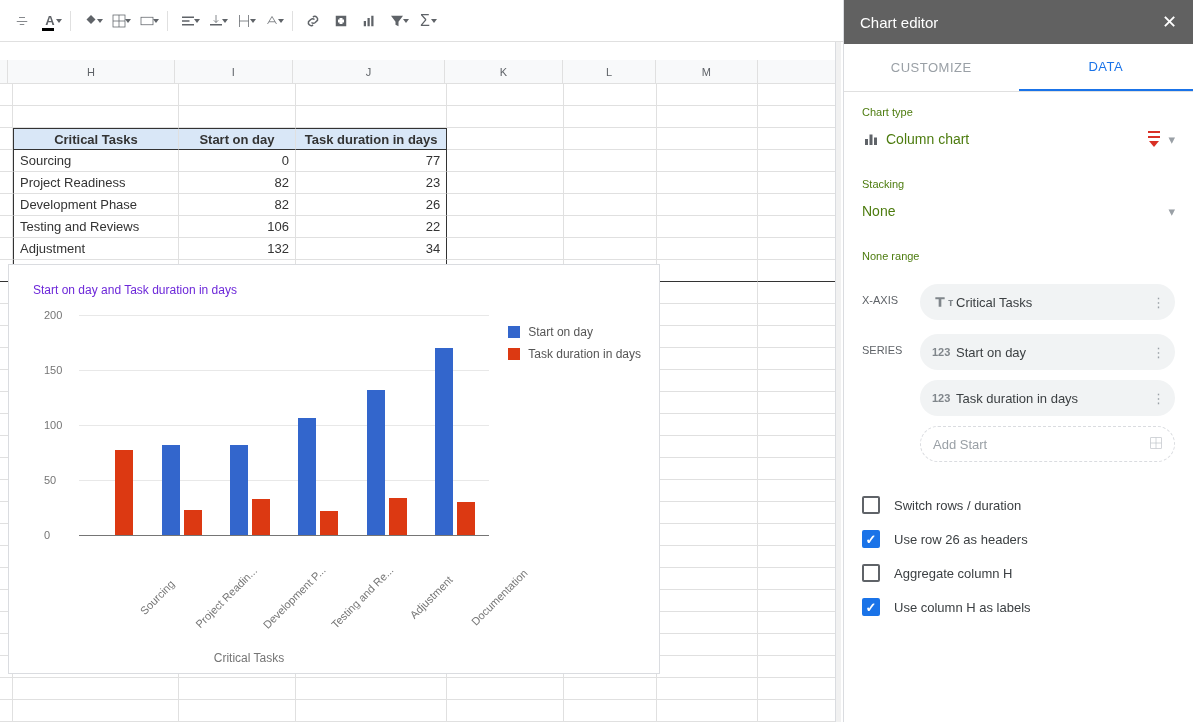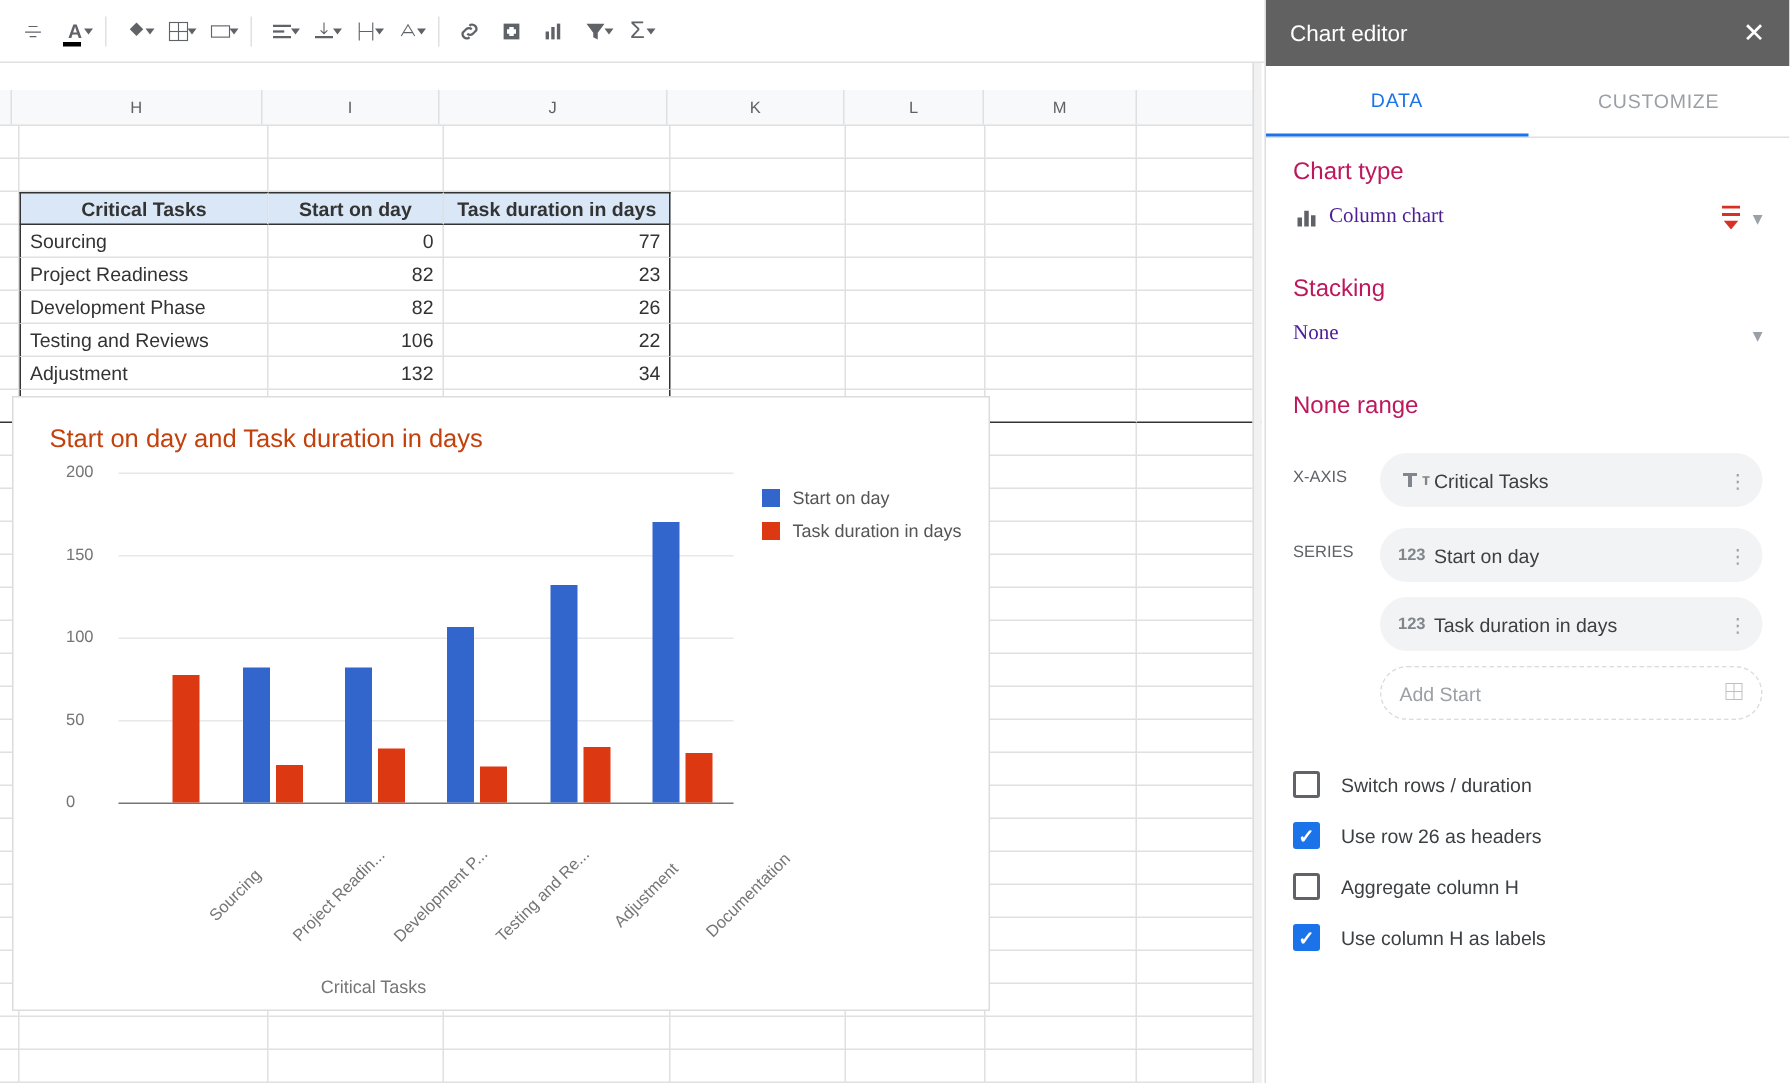--- a/index.html
+++ b/index.html
@@ -24,21 +24,21 @@
 .cell.header-cell { background: #d9e7f7; font-weight: bold; justify-content:center; border-top:1px solid #333; border-bottom:1px solid #333; }
 .cell.right { justify-content:flex-end; }
 .hcol.first { border-left:1px solid #333; }
 .hcol.last { border-right:1px solid #333 !important; }
 .datarow .cell.c1 { border-left:1px solid #333; }
 .datarow .cell.c3 { border-right:1px solid #333; }
 .lastdata .cell { border-bottom:1px solid #333; }
 
 
 .chart-card { position:absolute; top:222px; left:8px; width:652px; height:410px; background:#fff; border:1px solid #dadce0; }
-.chart-title { font-size:17px; color:#c2410c; padding:18px 0 0 24px; }
+.chart-title { font-size:12px; color:#6d28d9; padding:18px 0 0 24px; }
 .chart-inner { position:absolute; top:50px; left:30px; right:170px; bottom:70px; }
 .y-axis-label { position:absolute; left:5px; font-size:11px; color:#757575; transform:translateY(-50%); }
 .x-axis-label-wrap { position:absolute; bottom:20px; left:70px; right:170px; height:60px; }
 .x-tick{ position:absolute; font-size:11px; color:#757575; transform:rotate(-45deg) translate(-50%,0); transform-origin:left top; white-space:nowrap; max-width:90px; overflow:hidden; text-overflow:ellipsis;}
 .x-title { position:absolute; bottom:8px; left:0; right:170px; text-align:center; font-size:12px; color:#757575; }
 .gridline { position:absolute; left:40px; right:0; height:1px; background:#e8e8e8; }
 .baseline { background:#757575; }
 .bars-area { position:absolute; left:40px; right:0; top:0; bottom:0; }
 .bar { position:absolute; bottom:0; width:18px; }
 .bar.blue { background:#3366cc; }
@@ -49,25 +49,25 @@
 .legend-sw.blue{background:#3366cc;} .legend-sw.red{background:#dc3912;}
 
 
 .panel { position:absolute; top:0; right:0; width:350px; bottom:0; border-left:1px solid #dadce0; background:#fff; display:flex; flex-direction:column; }
 .panel-header { background:#616161; color:#fff; height:44px; display:flex; align-items:center; padding:0 16px; font-size:15px; }
 .panel-header .close { margin-left:auto; cursor:pointer; font-size:18px; }
 .panel-tabs { display:flex; height:48px; border-bottom:1px solid #e0e0e0; }
 .panel-tab { flex:1; display:flex; align-items:center; justify-content:center; font-size:13px; letter-spacing:0.5px; color:#9aa0a6; cursor:pointer; text-transform:uppercase; font-weight:500;}
 .panel-tab.active { color:#1a73e8; border-bottom:2px solid #1a73e8; }
 .panel-body { padding: 14px 18px; overflow-y:auto; flex:1; }
-.field-label { font-size:16px; color:#be185d; margin-bottom:4px; margin-top:12px; }
+.field-label { font-size:11px; color:#4d7c0f; margin-bottom:4px; margin-top:12px; }
 .field-label:first-child { margin-top:0;}
 .select-row { display:flex; align-items:center; height:34px; cursor:pointer;}
 .select-row .sel-icon { width:24px; color:#5f6368; display:flex; align-items:center;}
-.select-row .sel-text { flex:1; color:#4c1d95; font-size:14px;font-family:Liberation Serif, serif;}
+.select-row .sel-text { flex:1; color:#4d7c0f; font-size:14px;}
 .select-row .sel-caret { color:#9aa0a6; }
 .dr-row { display:flex; align-items:center; height:34px; }
 .dr-row .dr-text { flex:1; font-size:14px; color:#3c4043; }
 .dr-row .grid-ic { color:#bdc1c6; }
 .axis-section { display:flex; align-items:flex-start; margin-top:22px; }
 .axis-lbl { width:58px; font-size:11px; color:#5f6368; padding-top:10px; }
 .axis-col { flex:1; }
 .chip { background:#f1f3f4; border-radius:18px; height:36px; display:flex; align-items:center; padding:0 10px 0 12px; margin-bottom:10px; }
 .chip .chip-ic { width:24px; color:#80868b; font-size:11px; font-weight:bold; display:flex; align-items:center;}
 .chip .chip-txt { flex:1; font-size:13px; color:#3c4043; }
@@ -538,22 +538,22 @@
 </div>
 
 <div class="vsep-right"></div>
 
 <div class="panel">
   <div class="panel-header">
     <span>Chart editor</span>
     <span class="close">✕</span>
   </div>
   <div class="panel-tabs">
+    <div class="panel-tab">CUSTOMIZE</div>
     <div class="panel-tab active">DATA</div>
-    <div class="panel-tab">CUSTOMIZE</div>
   </div>
   <div class="panel-body">
     <div class="field-label">Chart type</div>
     <div class="select-row" style="position:relative;">
       <span class="sel-icon">
           <svg width="18" height="18" viewBox="0 0 24 24" fill="#5f6368">
             <rect x="4" y="12" width="4" height="8"></rect>
             <rect x="10" y="6" width="4" height="14"></rect>
             <rect x="16" y="10" width="4" height="10"></rect>
           </svg>

